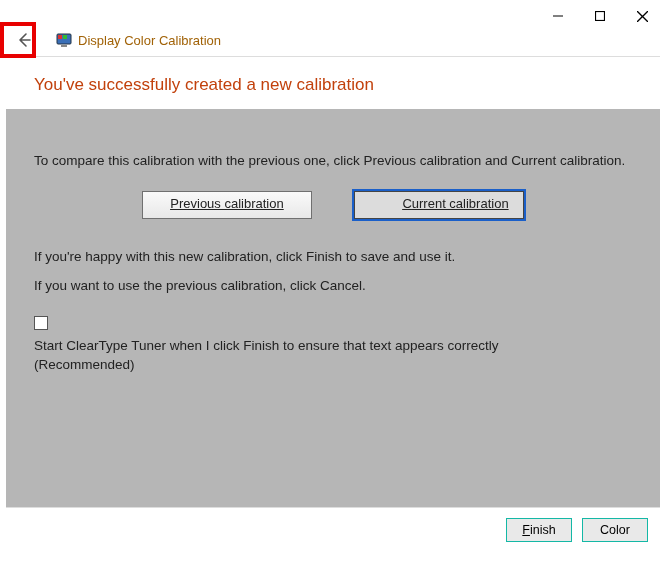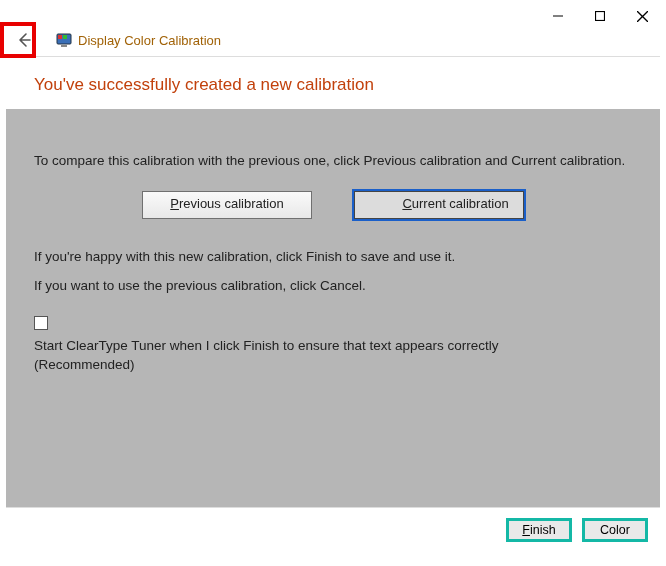--- a/index.html
+++ b/index.html
@@ -67,20 +67,21 @@
       color: #222;
       font-size: 13.5px;
       line-height: 1.45;
     }
     .para { margin-bottom: 16px; }
     .btn-row {
       display: flex;
       justify-content: center;
       gap: 42px;
       margin: 20px 0 28px 0;
+      text-decoration: underline;
     }
     .cal-btn {
       width: 170px;
       height: 28px;
       border: 1px solid #707070;
       background: linear-gradient(#fafafa, #e8e8e8);
       font-size: 13px;
       display:flex; align-items:center; justify-content:center;
       cursor: pointer;
     }
@@ -113,21 +114,21 @@
       align-items: center;
       gap: 10px;
       padding: 10px 12px;
       background: #fff;
       border-top: 1px solid #ddd;
       margin: 0 6px;
     }
     .dlg-btn {
       min-width: 66px;
       height: 24px;
-      border: 3px solid #14b8a6;
+      border: 1px solid #14b8a6;
       background: #e9e9e9;
       font-size: 12.5px;
       display:flex; align-items:center; justify-content:center;
       cursor: pointer;
       padding: 0 8px;
     }
     .ul-f::first-letter { text-decoration: underline; }
   </style>
 </head>
 <body>

